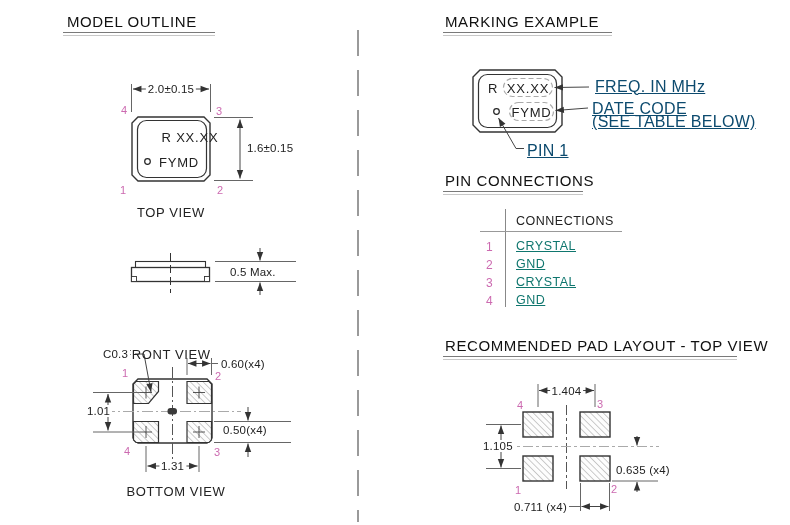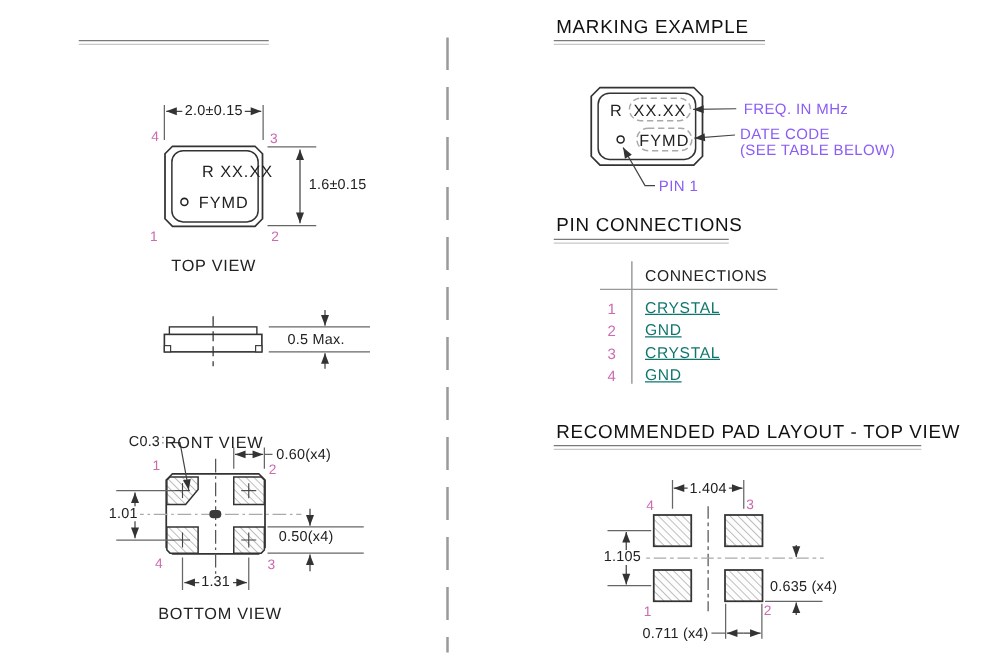--- a/index.html
+++ b/index.html
@@ -6,36 +6,37 @@
   #page{position:relative;width:790px;height:525px;background:#fff;overflow:hidden;
         font-family:"Liberation Sans","DejaVu Sans",sans-serif;color:#1a1a1a;}
   svg.lines{position:absolute;left:0;top:0;z-index:1;}
   .txt{position:absolute;z-index:2;white-space:nowrap;}
   .heading{font-size:15px;letter-spacing:.6px;color:#111;}
   .rule{position:absolute;z-index:0;height:2px;border-top:1px solid #7a7a7a;border-bottom:1px solid #c8c8c8;}
   .vlabel{font-size:13px;letter-spacing:.6px;color:#222;}
   .dim{font-size:11.5px;letter-spacing:.2px;color:#222;background:#fff;padding:0 2px;}
   .pin{font-size:11px;color:#cc6ab0;}
   .mark{font-size:13px;letter-spacing:.8px;color:#222;}
-  .note{font-size:12px;letter-spacing:.3px;color:#8b5cf6;}
+  .note{font-size:16px;letter-spacing:.3px;color:#0c4a6e;text-decoration:underline;}
   .tblhead{font-size:12.5px;letter-spacing:.5px;color:#222;}
   .tbltxt{font-size:12.5px;letter-spacing:.5px;color:#0f766e;text-decoration:underline;}
   .tblpin{font-size:12px;color:#cc6ab0;}
   .cc{transform:translate(-50%,-50%);}
   .cv{transform:translate(0,-50%);}
   .divider{position:absolute;z-index:0;width:2px;
            background:repeating-linear-gradient(to bottom,#9a9a9a 0 26px,transparent 26px 40px);}
 </style>
 </head>
 <body>
 
 <div id="page">
 
   <div class="divider" style="left:357px;top:30px;height:492px;"></div>
 
+  <div class="txt heading" style="left:67px;top:13px;">MODEL OUTLINE</div>
   <div class="rule" style="left:63px;top:32px;width:152px;"></div>
 
   <div class="txt heading" style="left:445px;top:13px;">MARKING EXAMPLE</div>
   <div class="rule" style="left:443px;top:32px;width:169px;"></div>
 
   <div class="txt heading" style="left:445px;top:172px;">PIN CONNECTIONS</div>
   <div class="rule" style="left:443px;top:191px;width:140px;"></div>
 
   <div class="txt heading" style="left:445px;top:337px;">RECOMMENDED PAD LAYOUT - TOP VIEW</div>
   <div class="rule" style="left:443px;top:356px;width:294px;"></div>

